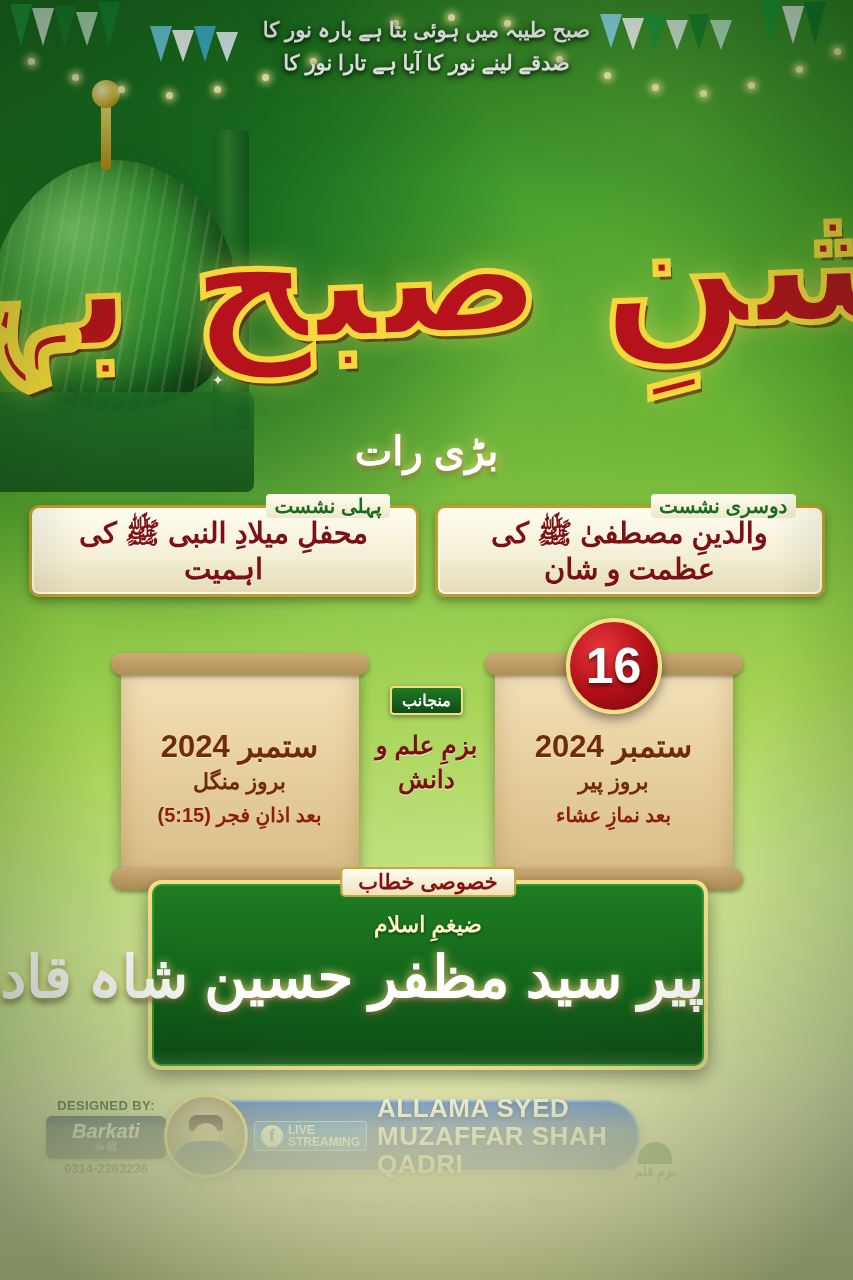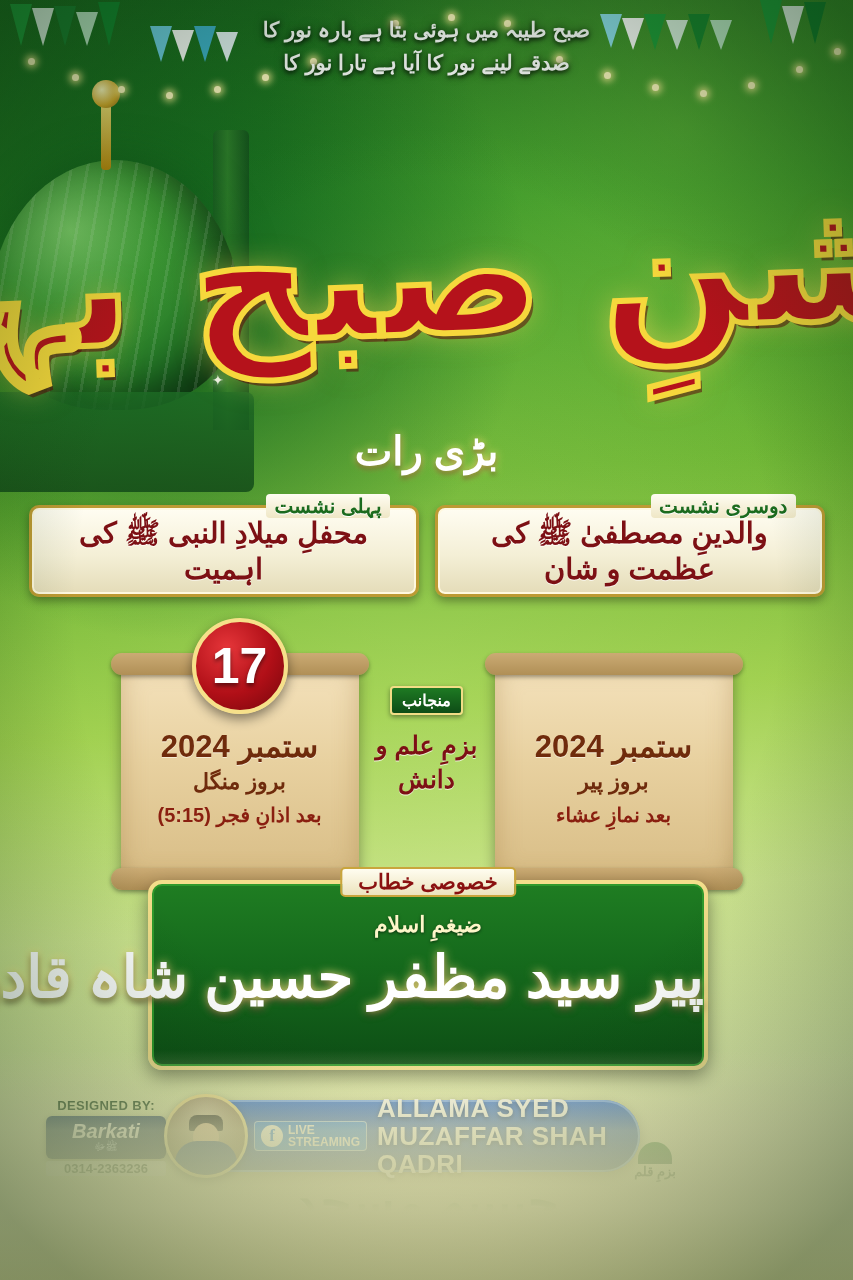--- a/index.html
+++ b/index.html
@@ -409,34 +409,34 @@
       <div class="session-text">محفلِ میلادِ النبی ﷺ کی اہمیت</div>
     </div>
     <div class="session">
       <div class="session-title">دوسری نشست</div>
       <div class="session-text">والدینِ مصطفیٰ ﷺ کی عظمت و شان</div>
     </div>
   </div>
 
   <div class="scrolls">
     <div class="scroll">
+      <div class="badge">16</div>
       <div class="scroll-inner">
         <div class="scroll-date">ستمبر 2024</div>
         <div class="scroll-day">بروز پیر</div>
         <div class="scroll-time">بعد نمازِ عشاء</div>
       </div>
     </div>
 
     <div class="mid-plaque">
       <div class="mid-tag">منجانب</div>
       <div class="mid-text">بزمِ علم و دانش</div>
     </div>
 
     <div class="scroll">
-      <div class="badge">17</div>
       <div class="scroll-inner">
         <div class="scroll-date">ستمبر 2024</div>
         <div class="scroll-day">بروز منگل</div>
         <div class="scroll-time">بعد اذانِ فجر (5:15)</div>
       </div>
     </div>
   </div>
 
   <div class="speaker-panel">
     <div class="speaker-kicker">خصوصی خطاب</div>

